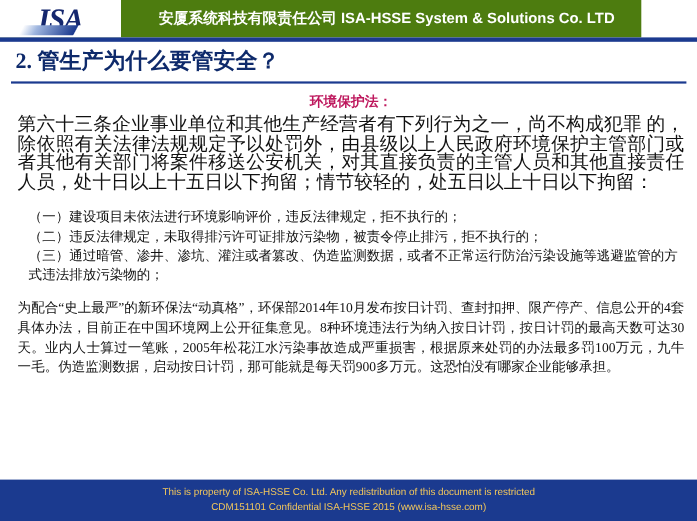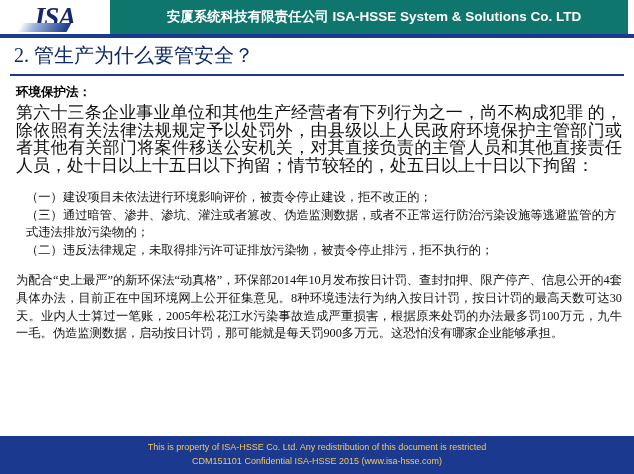--- a/index.html
+++ b/index.html
@@ -18,23 +18,23 @@
     width: 634px;
     height: 474px;
     background: #ffffff;
     box-sizing: border-box;
   }
   
   .header {
     position: absolute;
     left: 0;
     top: 0;
-    width: 628px;
+    width: 583px;
     height: 34px;
-    background: #0f766e;
+    background: #4d7c0f;
     display: flex;
     align-items: center;
   }
   .logo-box {
     width: 110px;
     height: 34px;
     background: #ffffff;
     display: flex;
     align-items: center;
     justify-content: center;
@@ -78,21 +78,21 @@
     width: 634px;
     height: 4px;
     background: #1b3a8f;
   }
   
   .slide-title {
     position: absolute;
     left: 14px;
     top: 42px;
     font-size: 20px;
-    font-weight: normal;
+    font-weight: bold;
     color: #0e2a6b;
     font-family: "Liberation Serif", serif;
   }
   .title-rule {
     position: absolute;
     left: 10px;
     top: 74px;
     width: 614px;
     height: 2px;
     background: #1b3a8f;
@@ -101,23 +101,24 @@
   .body {
     position: absolute;
     left: 16px;
     top: 80px;
     width: 606px;
     color: #111111;
   }
   .sec-head {
     font-size: 12.5px;
     font-weight: bold;
-    color: #000000;
+    color: #be185d;
     margin: 4px 0 3px 0;
     font-family: "Liberation Serif", serif;
+    text-align: center;
   }
   .para {
     font-size: 17px;
     line-height: 17.5px;
     color: #111111;
     text-align: justify;
     font-family: Liberation Serif, serif;
     margin: 0 0 15px 0;
   }
   .item {
@@ -183,23 +184,23 @@
   </div>
 
   <div class="divider"></div>
 
   <div class="slide-title">2. 管生产为什么要管安全？</div>
   <div class="title-rule"></div>
 
   <div class="body">
     <div class="sec-head">环境保护法：</div>
     <p class="para">第六十三条企业事业单位和其他生产经营者有下列行为之一，尚不构成犯罪 的，除依照有关法律法规规定予以处罚外，由县级以上人民政府环境保护主管部门或者其他有关部门将案件移送公安机关，对其直接负责的主管人员和其他直接责任 人员，处十日以上十五日以下拘留；情节较轻的，处五日以上十日以下拘留：</p>
-    <p class="item">（一）建设项目未依法进行环境影响评价，被责令停止建设，拒不改正的；</p>
+    <p class="item">（一）建设项目未依法进行环境影响评价，违反法律规定，拒不执行的；</p>
+    <p class="item">（二）违反法律规定，未取得排污许可证排放污染物，被责令停止排污，拒不执行的；</p>
     <p class="item">（三）通过暗管、渗井、渗坑、灌注或者篡改、伪造监测数据，或者不正常运行防治污染设施等逃避监管的方式违法排放污染物的；</p>
-    <p class="item">（二）违反法律规定，未取得排污许可证排放污染物，被责令停止排污，拒不执行的；</p>
     <div class="gap"></div>
     <p class="closing">为配合“史上最严”的新环保法“动真格”，环保部2014年10月发布按日计罚、查封扣押、限产停产、信息公开的4套具体办法，目前正在中国环境网上公开征集意见。8种环境违法行为纳入按日计罚，按日计罚的最高天数可达30天。业内人士算过一笔账，2005年松花江水污染事故造成严重损害，根据原来处罚的办法最多罚100万元，九牛一毛。伪造监测数据，启动按日计罚，那可能就是每天罚900多万元。这恐怕没有哪家企业能够承担。</p>
   </div>
 
   <div class="footer">
     <div class="footer-line1">This is property of ISA-HSSE Co. Ltd. Any redistribution of this document is restricted</div>
     <div class="footer-line2">
       <span>CDM151101 Confidential   ISA-HSSE 2015  (</span><a class="footer-url" href="#">www.isa-hsse.com</a><span>)</span>
     </div>
   </div>

